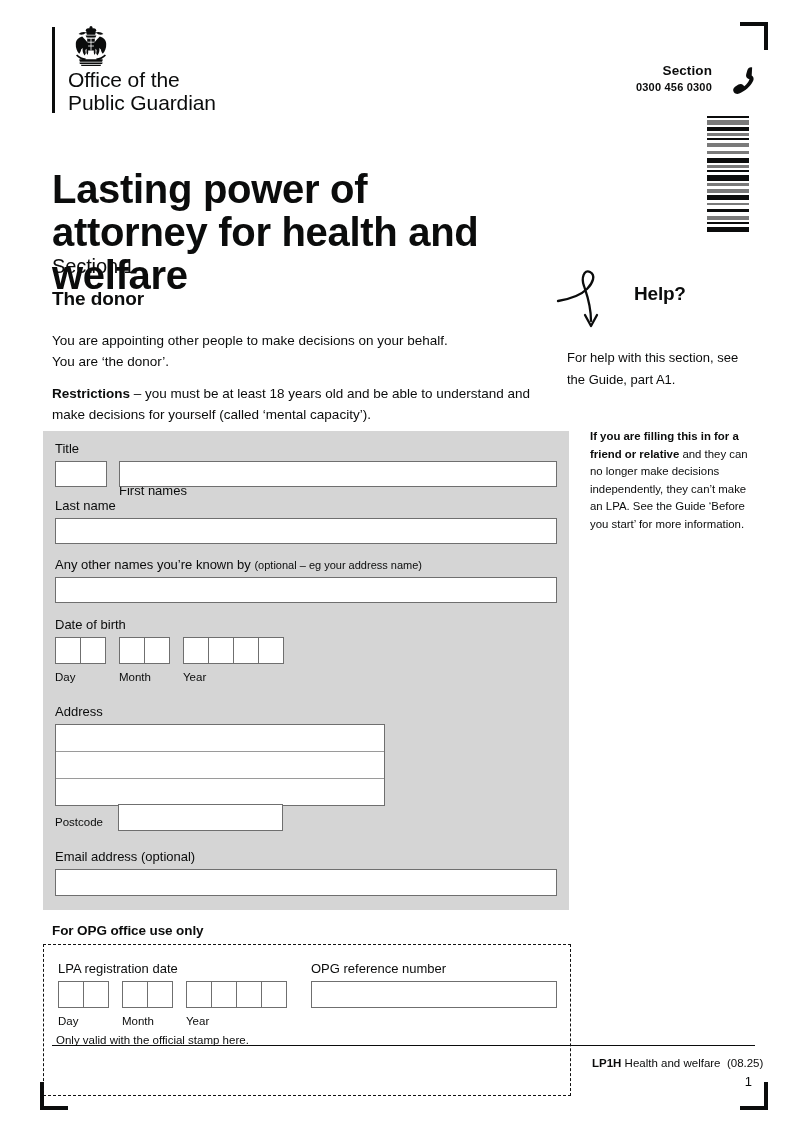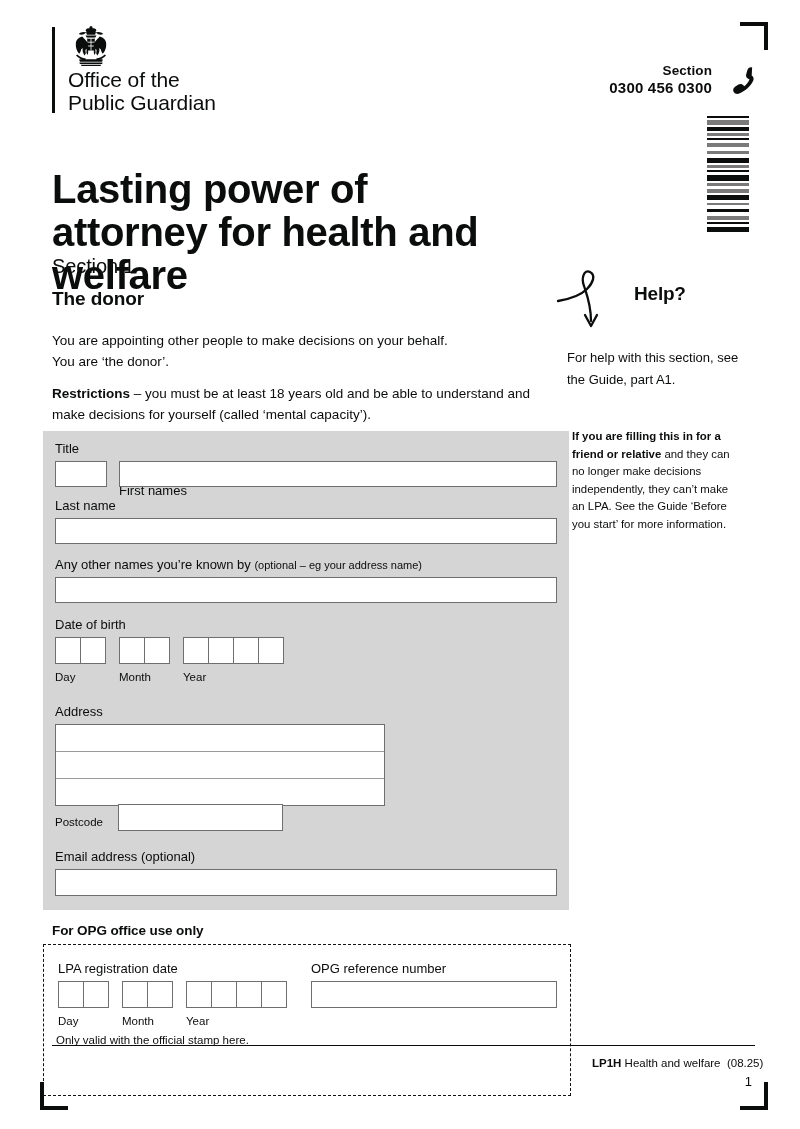--- a/index.html
+++ b/index.html
@@ -72,21 +72,21 @@
     top: 62px;
     text-align: right;
   }
   .helpline-label {
     font-size: 13.5px;
     font-weight: bold;
     line-height: 17px;
     letter-spacing: 0.1px;
   }
   .helpline-number {
-    font-size: 15px;
+    font-size: 11px;
     font-weight: bold;
     line-height: 17px;
     letter-spacing: 0.2px;
     white-space: nowrap;
   }
   .phone-icon {
     position: absolute;
     right: 40px;
     top: 64px;
     width: 34px;
@@ -171,21 +171,21 @@
   .help-body {
     position: absolute;
     left: 567px;
     top: 347px;
     width: 175px;
     font-size: 13px;
     line-height: 21.5px;
   }
   .help-note {
     position: absolute;
-    left: 572px;
+    left: 590px;
     top: 428px;
     width: 168px;
     font-size: 11.4px;
     line-height: 17.5px;
   }
   .help-note b { font-weight: bold; }
 
   
   .form-panel {
     position: absolute;

